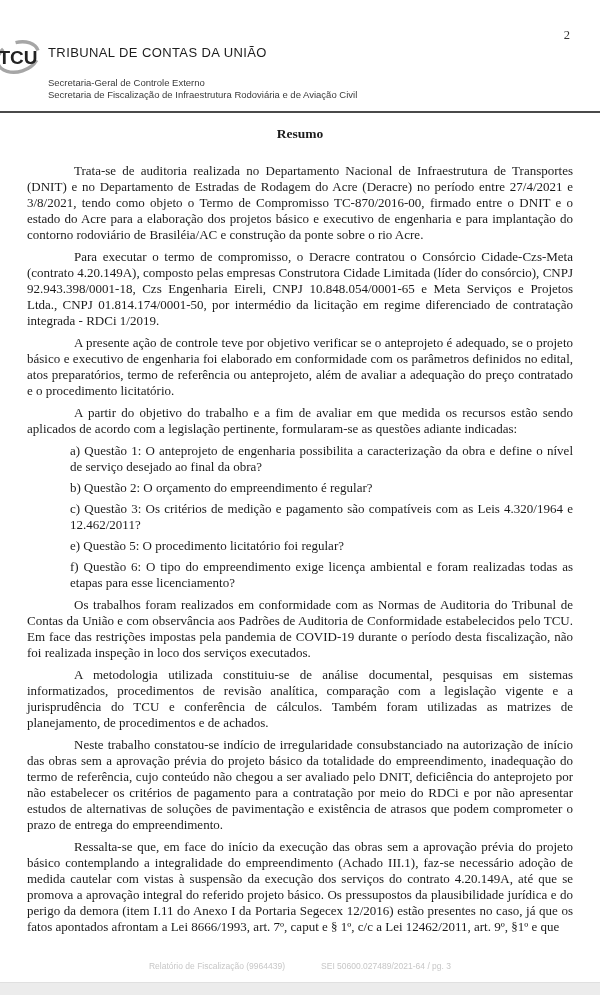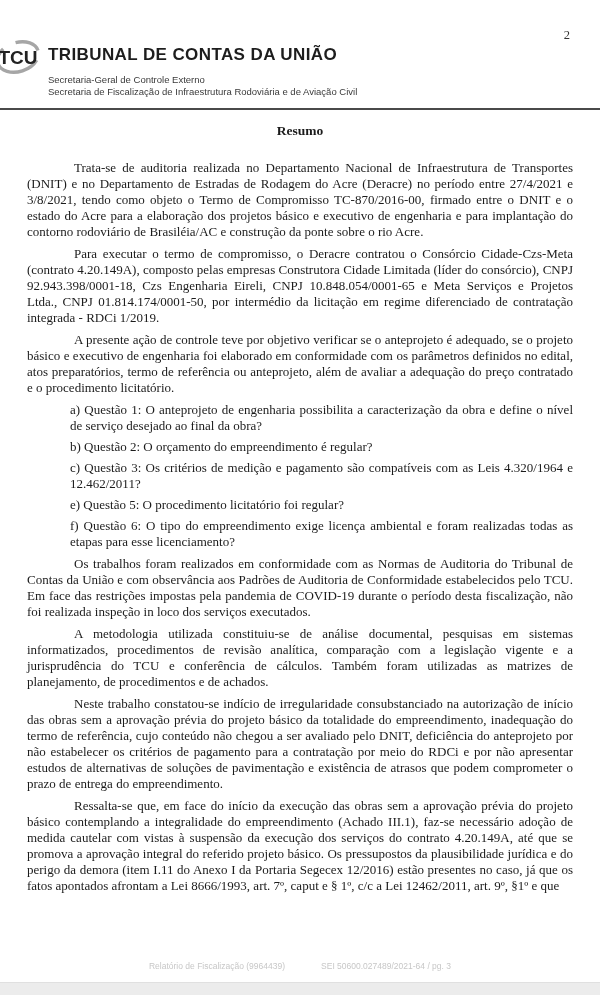--- a/index.html
+++ b/index.html
@@ -31,25 +31,25 @@
     height: 46px;
     margin-left: -5px;
     flex: 0 0 auto;
   }
   .header-text {
     padding-left: 7px;
     padding-top: 11px;
     font-family: "Liberation Sans", sans-serif;
   }
   .org {
-    font-size: 17px;
-    font-weight: bold;
+    font-size: 13px;
+    font-weight: normal;
     color: #1d1d1d;
     letter-spacing: 0.4px;
-    margin-bottom: 9px;
+    margin-bottom: 17px;
   }
   .dept {
     font-size: 9.5px;
     color: #3a3a3a;
     line-height: 11.5px;
   }
   .rule {
     width: 100%;
     height: 2px;
     background: #4a4a4a;
@@ -133,20 +133,21 @@
   </div>
 
   <div class="rule"></div>
 
   <div class="content">
     <div class="doc-title">Resumo</div>
 
     <p class="para">Trata-se de auditoria realizada no Departamento Nacional de Infraestrutura de Transportes (DNIT) e no Departamento de Estradas de Rodagem do Acre (Deracre) no período entre 27/4/2021 e 3/8/2021, tendo como objeto o Termo de Compromisso TC-870/2016-00, firmado entre o DNIT e o estado do Acre para a elaboração dos projetos básico e executivo de engenharia e para implantação do contorno rodoviário de Brasiléia/AC e construção da ponte sobre o rio Acre.</p>
     <p class="para">Para executar o termo de compromisso, o Deracre contratou o Consórcio Cidade-Czs-Meta (contrato 4.20.149A), composto pelas empresas Construtora Cidade Limitada (líder do consórcio), CNPJ 92.943.398/0001-18, Czs Engenharia Eireli, CNPJ 10.848.054/0001-65 e Meta Serviços e Projetos Ltda., CNPJ 01.814.174/0001-50, por intermédio da licitação em regime diferenciado de contratação integrada - RDCi 1/2019.</p>
     <p class="para">A presente ação de controle teve por objetivo verificar se o anteprojeto é adequado, se o projeto básico e executivo de engenharia foi elaborado em conformidade com os parâmetros definidos no edital, atos preparatórios, termo de referência ou anteprojeto, além de avaliar a adequação do preço contratado e o procedimento licitatório.</p>
+    <p class="para">A partir do objetivo do trabalho e a fim de avaliar em que medida os recursos estão sendo aplicados de acordo com a legislação pertinente, formularam-se as questões adiante indicadas:</p>
 
     <div>
       <p class="question">a) Questão 1: O anteprojeto de engenharia possibilita a caracterização da obra e define o nível de serviço desejado ao final da obra?</p>
       <p class="question">b) Questão 2: O orçamento do empreendimento é regular?</p>
       <p class="question">c) Questão 3: Os critérios de medição e pagamento são compatíveis com as Leis 4.320/1964 e 12.462/2011?</p>
       <p class="question">e) Questão 5: O procedimento licitatório foi regular?</p>
       <p class="question">f) Questão 6: O tipo do empreendimento exige licença ambiental e foram realizadas todas as etapas para esse licenciamento?</p>
     </div>
 
     <p class="para">Os trabalhos foram realizados em conformidade com as Normas de Auditoria do Tribunal de Contas da União e com observância aos Padrões de Auditoria de Conformidade estabelecidos pelo TCU. Em face das restrições impostas pela pandemia de COVID-19 durante o período desta fiscalização, não foi realizada inspeção in loco dos serviços executados.</p>

